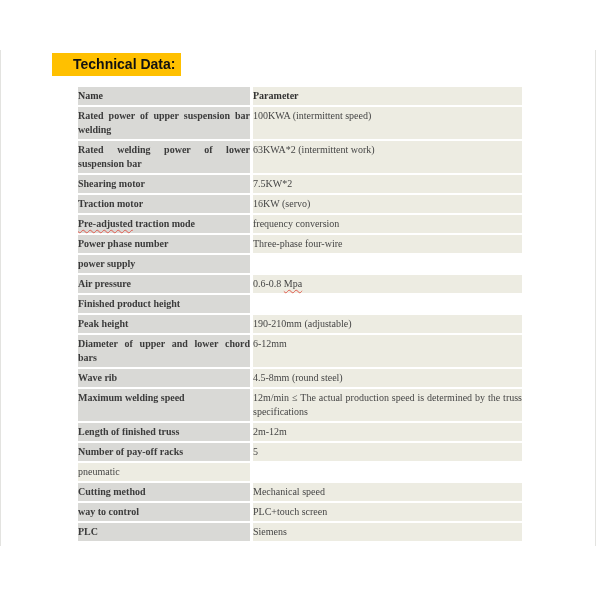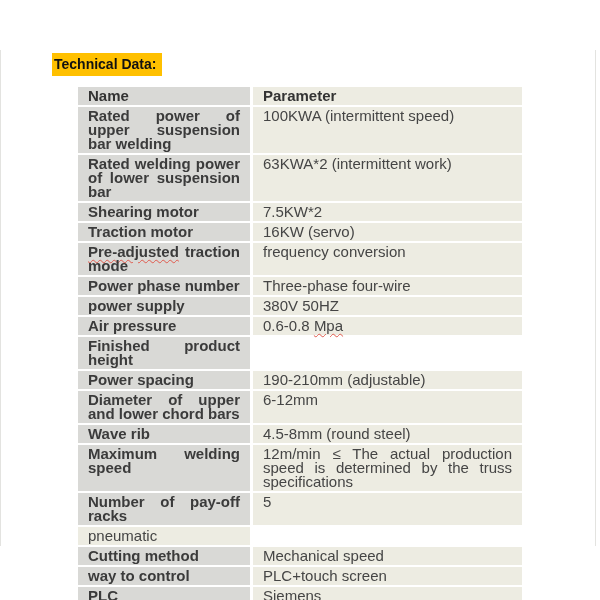--- a/index.html
+++ b/index.html
@@ -7,37 +7,38 @@
   body { font-family: "Liberation Sans", "DejaVu Sans", sans-serif; position: relative; }
 
   .page-edge { position: absolute; width: 1px; background: #e3e3e0; }
   .page-edge.left  { left: 0;  top: 50px; height: 496px; }
   .page-edge.right { left: 595px; top: 50px; height: 496px; }
 
   .heading {
     position: absolute; left: 52px; top: 53px;
     background: var(--hl, #FFC000);
     color: #111111; font-weight: bold; font-size: 14px;
-    padding: 3px 6px 4px 2px; line-height: 16px;
+    padding: 3px 6px 4px 21px; line-height: 16px;
   }
 
   .spec-table { position: absolute; left: 78px; top: 87px; width: 444px; }
 
   .row {
     display: grid;
     grid-template-columns: 172px 269px;
     column-gap: 3px;
     margin-bottom: 2px;
   }
   .cell {
-    font-size: 15px; line-height: 14px;
-    padding: 2px 10px;
+    font-size: 10px; line-height: 14px;
+    padding: 2px 0;
     color: #3b3b3b;
     text-align: justify;
     min-height: 18px;
+    font-family: Liberation Serif, serif;
   }
   .cell.name  { background: var(--name-bg, #d9d9d6); font-weight: bold; }
   .cell.value { background: var(--param-bg, #edece2); color: #454545; }
   .row.header .cell { font-weight: bold; color: #333333; }
 
   .spell {
     text-decoration: underline wavy #e05a4e 1px;
     text-underline-offset: 2px;
   }
 </style>
@@ -80,52 +81,55 @@
     <div class="cell value">frequency conversion</div>
   </div>
 
   <div class="row">
     <div class="cell name">Power phase number</div>
     <div class="cell value">Three-phase four-wire</div>
   </div>
 
   <div class="row">
     <div class="cell name">power supply</div>
-    <div class="cell value">380V 50HZ</div>
   </div>
 
   <div class="row">
     <div class="cell name">Air pressure</div>
     <div class="cell value">0.6-0.8 <span class="spell">Mpa</span></div>
   </div>
 
   <div class="row">
     <div class="cell name">Finished product height</div>
   </div>
 
   <div class="row">
-    <div class="cell name">Power spacing</div>
+    <div class="cell name">Peak height</div>
     <div class="cell value">190-210mm (adjustable)</div>
   </div>
 
   <div class="row">
     <div class="cell name">Diameter of upper and lower chord bars</div>
     <div class="cell value">6-12mm</div>
   </div>
 
   <div class="row">
     <div class="cell name">Wave rib</div>
     <div class="cell value">4.5-8mm (round steel)</div>
   </div>
 
   <div class="row">
     <div class="cell name">Maximum welding speed</div>
     <div class="cell value">12m/min ≤ The actual production speed is determined by the truss specifications</div>
   </div>
 
+  <div class="row">
+    <div class="cell name">Length of finished truss</div>
+    <div class="cell value">2m-12m</div>
+  </div>
 
   <div class="row">
     <div class="cell name">Number of pay-off racks</div>
     <div class="cell value">5</div>
   </div>
 
   <div class="row">
     <div class="cell value">pneumatic</div>
   </div>
 

